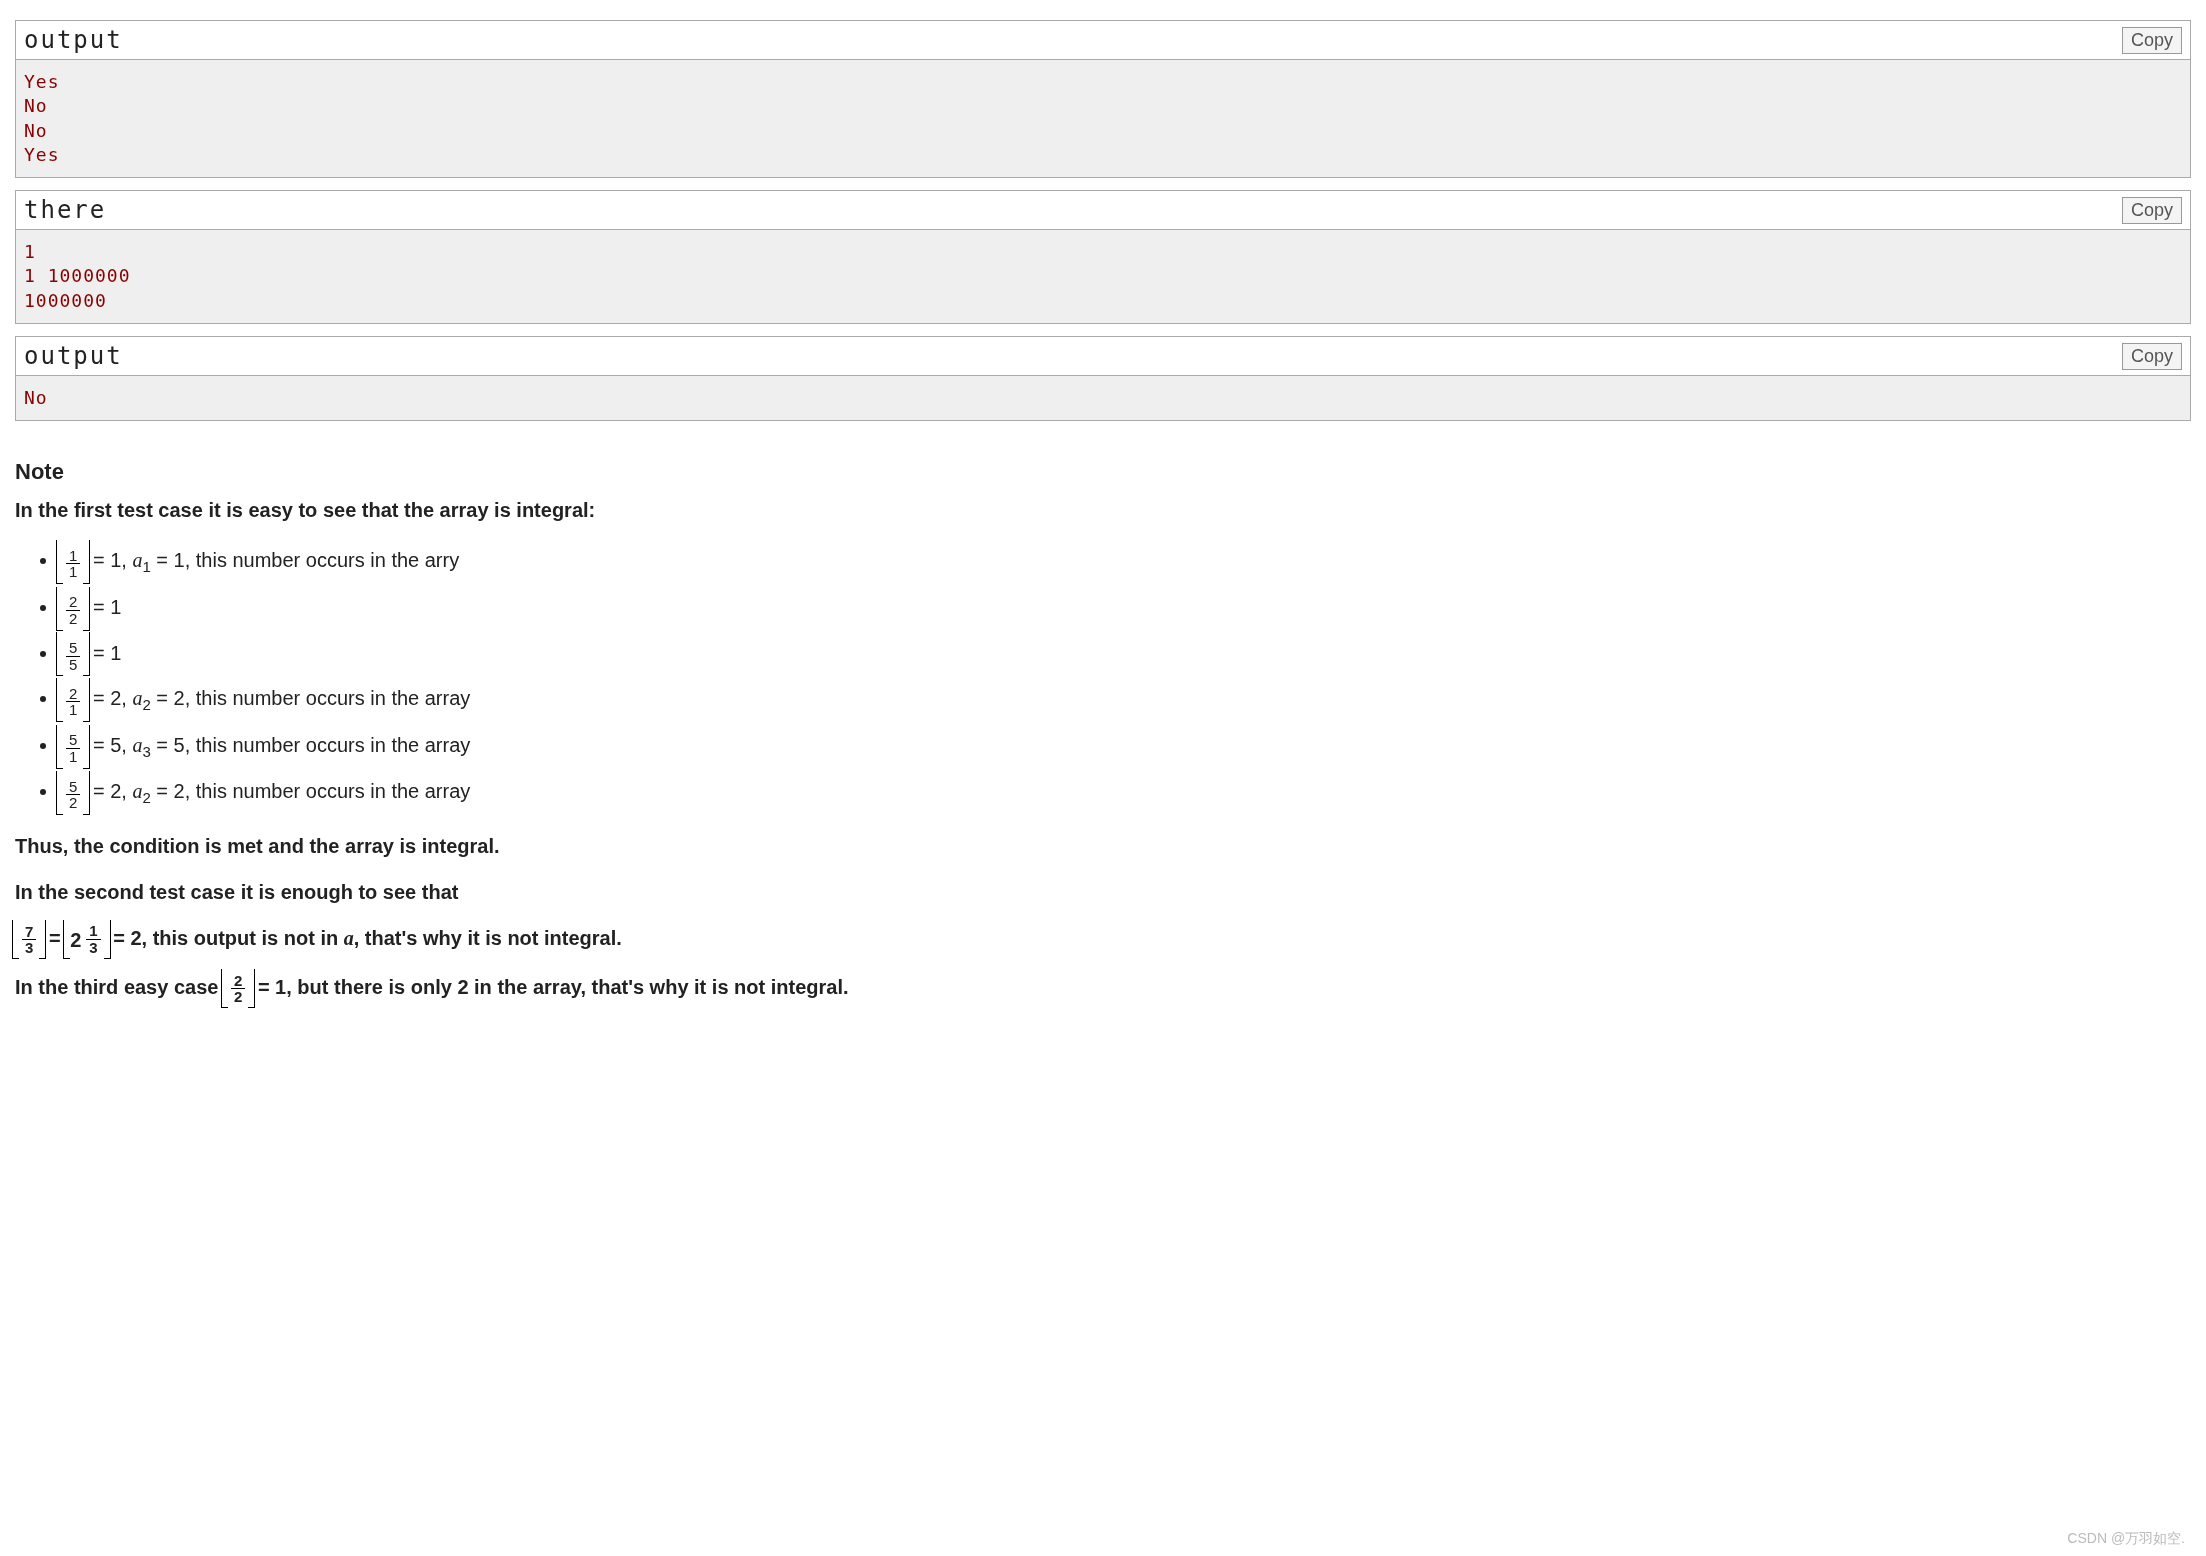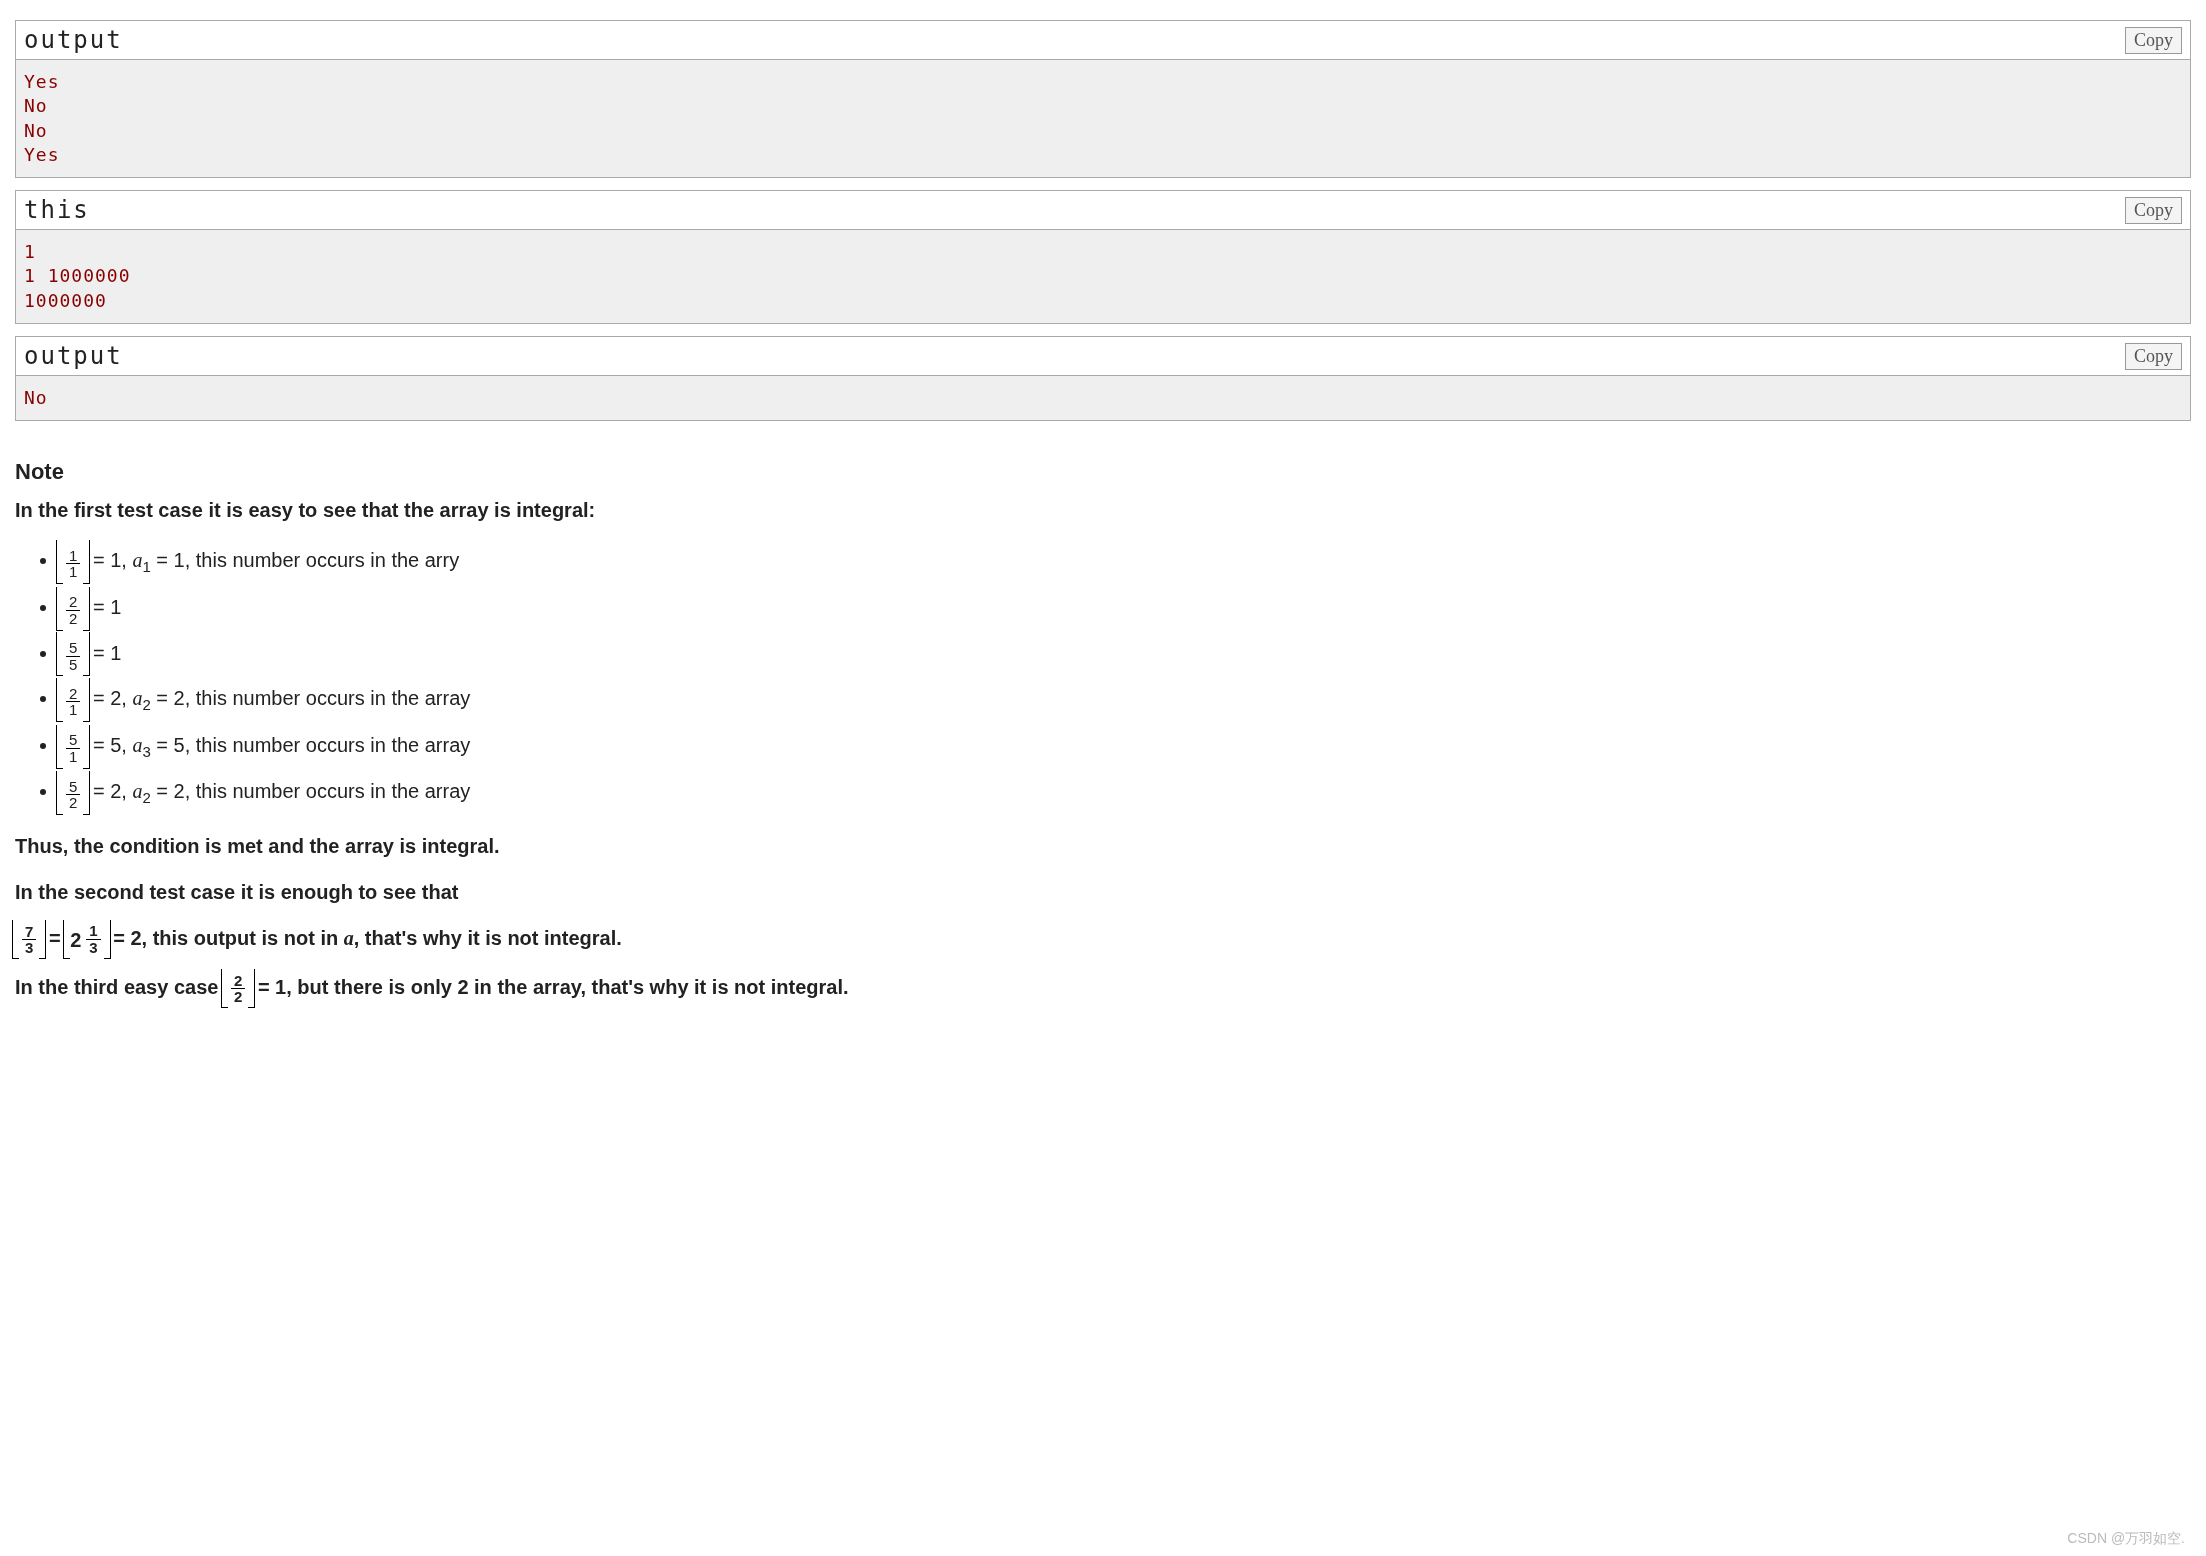--- a/index.html
+++ b/index.html
@@ -32,21 +32,21 @@
     font-size: 18px;
     color: #880000;
     white-space: pre;
     letter-spacing: 1px;
     line-height: 1.35;
   }
   .copy-btn {
     border: 1px solid #999;
     background: #f4f4f4;
     padding: 2px 8px;
-    font-family: Liberation Serif, serif;
+    font-family: Liberation Sans, sans-serif;
     font-size: 18px;
     letter-spacing: 0;
     cursor: pointer;
     color: #555;
   }
   .note-title {
     font-weight: bold;
     margin-top: 38px;
     margin-bottom: 10px;
     font-size: 22px;
@@ -101,21 +101,21 @@
     <button class="copy-btn">Copy</button>
   </div>
   <div class="io-content">Yes
 No
 No
 Yes</div>
 </div>
 
 <div class="io-block">
   <div class="io-header">
-    <span>this</span>
+    <span>there</span>
     <button class="copy-btn">Copy</button>
   </div>
   <div class="io-content">1
 1 1000000
 1000000</div>
 </div>
 
 <div class="io-block">
   <div class="io-header">
     <span>output</span>

